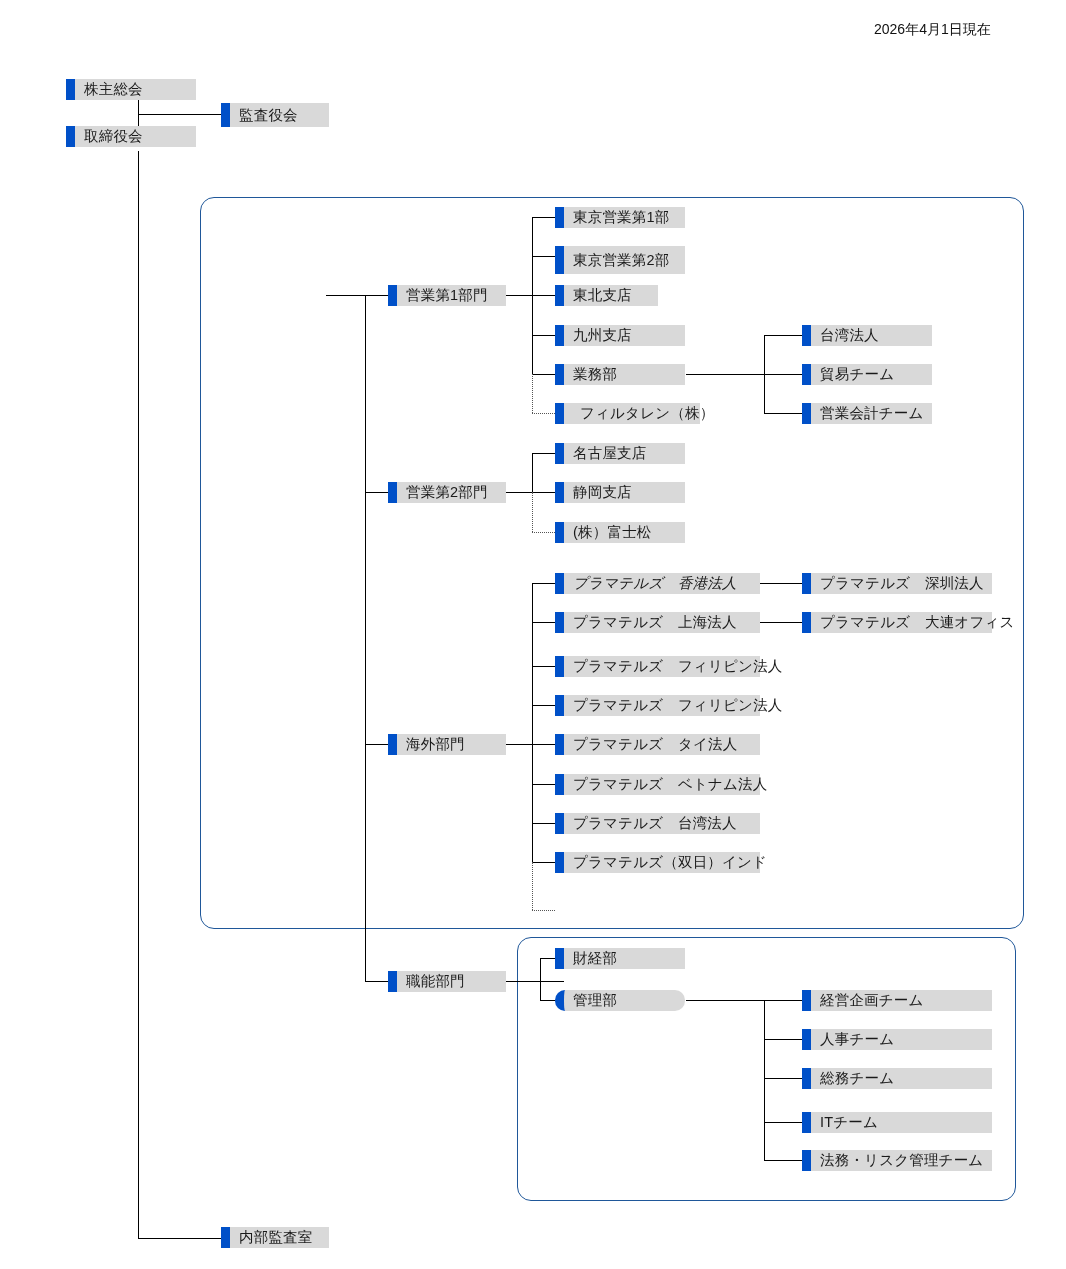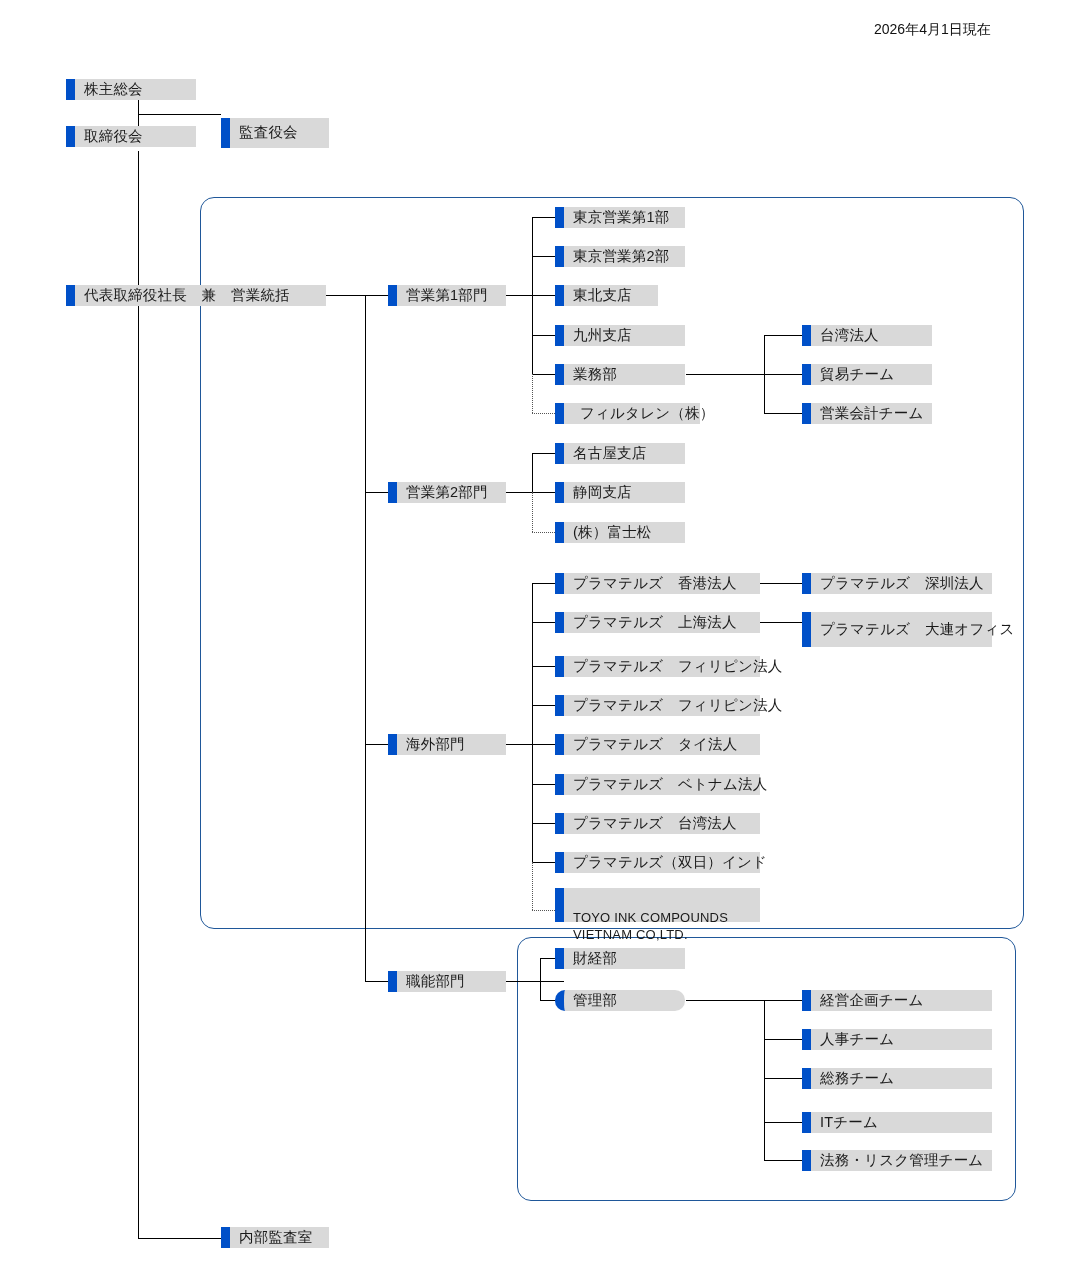--- a/index.html
+++ b/index.html
@@ -89,33 +89,30 @@
 
   <div class="ln h" style="left:138px; top:114px; width:83px;"></div>
 
   <div class="ln v" style="left:138px; top:151px; height:1087px;"></div>
 
   <div class="ln h" style="left:138px; top:1238px; width:83px;"></div>
 
   <div class="node" style="left:66px; top:79px; width:130px; height:21px;">
     <span class="label">株主総会</span>
   </div>
-  <div class="node" style="left:221px; top:118px; width:108px; height:30px;font-family:Liberation Mono, monospace;">
+  <div class="node" style="left:221px; top:103px; width:108px; height:24px;">
     <span class="label">監査役会</span>
   </div>
   <div class="node" style="left:66px; top:126px; width:130px; height:21px;">
     <span class="label">取締役会</span>
   </div>
   <div class="node" style="left:221px; top:1227px; width:108px; height:21px;">
     <span class="label">内部監査室</span>
   </div>
 
-  <div class="node" style="left:66px; top:285px; width:260px; height:21px;">
-    <span class="label">代表取締役社長　兼　営業統括</span>
-  </div>
 
   <div class="ln h" style="left:326px; top:295px; width:62px;"></div>
   <div class="ln v" style="left:365px; top:295px; height:686px;"></div>
   <div class="ln h" style="left:365px; top:492px; width:23px;"></div>
   <div class="ln h" style="left:365px; top:744px; width:23px;"></div>
   <div class="ln h" style="left:365px; top:981px; width:23px;"></div>
 
   <div class="node" style="left:388px; top:285px; width:118px; height:21px;">
     <span class="label">営業第1部門</span>
   </div>
@@ -141,21 +138,21 @@
 
   <div class="ln h" style="left:686px; top:374px; width:79px;"></div>
   <div class="ln v" style="left:764px; top:335px; height:78px;"></div>
   <div class="ln h" style="left:764px; top:335px; width:38px;"></div>
   <div class="ln h" style="left:764px; top:374px; width:38px;"></div>
   <div class="ln h" style="left:764px; top:413px; width:38px;"></div>
 
   <div class="node" style="left:555px; top:207px; width:130px; height:21px;">
     <span class="label">東京営業第1部</span>
   </div>
-  <div class="node" style="left:555px; top:246px; width:130px; height:21px;">
+  <div class="node" style="left:555px; top:246px; width:130px; height:28px;">
     <span class="label">東京営業第2部</span>
   </div>
   <div class="node" style="left:555px; top:285px; width:103px; height:21px;">
     <span class="label">東北支店</span>
   </div>
   <div class="node" style="left:555px; top:325px; width:130px; height:21px;">
     <span class="label">九州支店</span>
   </div>
   <div class="node" style="left:555px; top:364px; width:130px; height:21px;">
     <span class="label">業務部</span>
@@ -201,21 +198,21 @@
   <div class="ln h" style="left:532px; top:784px; width:23px;"></div>
   <div class="ln h" style="left:532px; top:823px; width:23px;"></div>
   <div class="ln h" style="left:532px; top:862px; width:23px;"></div>
   <div class="dot-v" style="left:532px; top:862px; height:48px;"></div>
   <div class="dot-h" style="left:532px; top:910px; width:23px;"></div>
 
   <div class="ln h" style="left:760px; top:583px; width:42px;"></div>
 
   <div class="ln h" style="left:760px; top:622px; width:42px;"></div>
 
-  <div class="node" style="left:555px; top:573px; width:205px; height:21px;">
+  <div class="node" style="left:555px; top:573px; width:205px; height:21px;font-style:italic;">
     <span class="label">プラマテルズ　香港法人</span>
   </div>
   <div class="node" style="left:555px; top:612px; width:205px; height:21px;">
     <span class="label">プラマテルズ　上海法人</span>
   </div>
   <div class="node" style="left:555px; top:656px; width:205px; height:21px;">
     <span class="label">プラマテルズ　フィリピン法人</span>
   </div>
   <div class="node" style="left:555px; top:695px; width:205px; height:21px;">
     <span class="label">プラマテルズ　フィリピン法人</span>
@@ -225,29 +222,25 @@
   </div>
   <div class="node" style="left:555px; top:774px; width:205px; height:21px;">
     <span class="label">プラマテルズ　ベトナム法人</span>
   </div>
   <div class="node" style="left:555px; top:813px; width:205px; height:21px;">
     <span class="label">プラマテルズ　台湾法人</span>
   </div>
   <div class="node" style="left:555px; top:852px; width:205px; height:21px;">
     <span class="label">プラマテルズ（双日）インド</span>
   </div>
-  <div class="node two-line" style="left:555px; top:888px; width:205px; height:34px;">
-    <span class="label">TOYO INK COMPOUNDS
-VIETNAM CO,LTD.</span>
-  </div>
 
   <div class="node" style="left:802px; top:573px; width:190px; height:21px;">
     <span class="label">プラマテルズ　深圳法人</span>
   </div>
-  <div class="node" style="left:802px; top:612px; width:190px; height:35px;">
+  <div class="node" style="left:802px; top:612px; width:190px; height:21px;">
     <span class="label">プラマテルズ　大連オフィス</span>
   </div>
 
   <div class="ln h" style="left:506px; top:981px; width:58px;"></div>
   <div class="ln v" style="left:540px; top:958px; height:43px;"></div>
   <div class="ln h" style="left:540px; top:958px; width:15px;"></div>
   <div class="ln h" style="left:540px; top:1000px; width:15px;"></div>
 
   <div class="node" style="left:555px; top:948px; width:130px; height:21px;">
     <span class="label">財経部</span>

